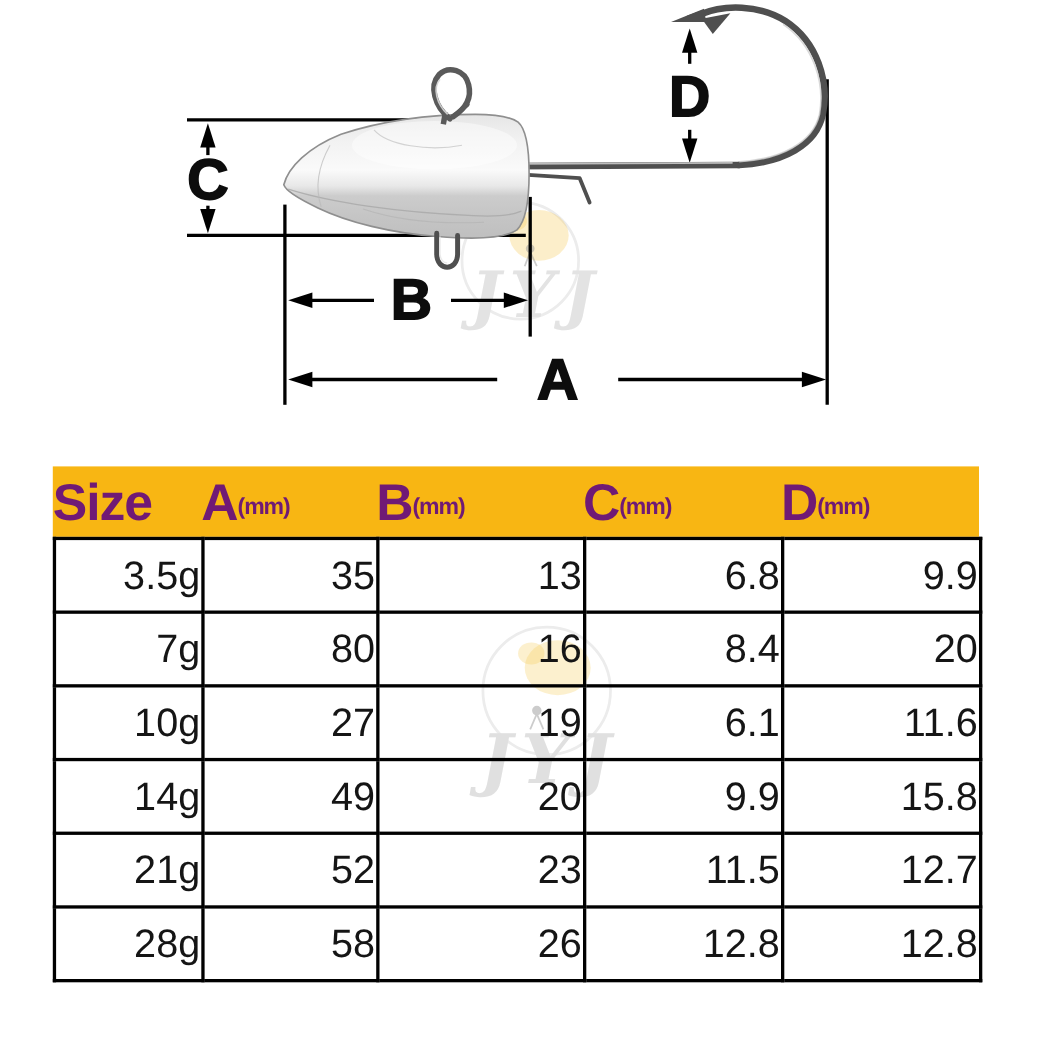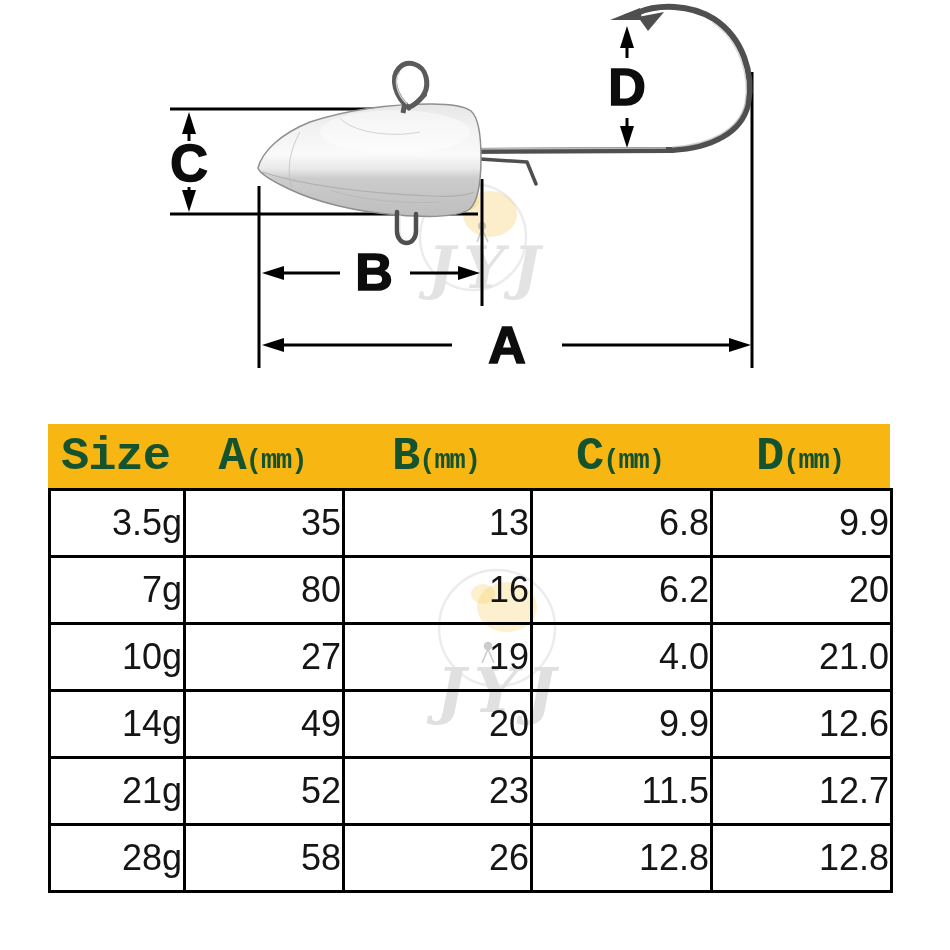--- a/index.html
+++ b/index.html
@@ -15,25 +15,25 @@
   .spec-table-wrap{
     position:absolute;left:48px;top:424px;width:842px;z-index:3;
   }
   .table-header{
     display:grid;
     grid-template-columns:135px 159px 188px 180px 180px;
     height:64px;
     background:#F8B613;
   }
   .hcell{
-    display:flex;align-items:center;justify-content:center;
-    color:#14532d;font-weight:700;font-family:Liberation Mono, monospace;
+    display:flex;align-items:center;justify-content:flex-start;
+    color:#701a75;font-weight:700;
   }
   .hletter{font-size:47px;letter-spacing:-1px;}
-  .hunit{font-size:27px;position:relative;top:5px;letter-spacing:-1px;}
+  .hunit{font-size:21px;position:relative;top:5px;letter-spacing:-1px;}
   table.spec{
     border-collapse:collapse;table-layout:fixed;
     width:842px;
     background:transparent;
   }
   table.spec col.c1{width:135px}
   table.spec col.c2{width:159px}
   table.spec col.c3{width:188px}
   table.spec col.c4{width:180px}
   table.spec col.c5{width:180px}
@@ -214,36 +214,36 @@
             <td>3.5g</td>
             <td>35</td>
             <td>13</td>
             <td>6.8</td>
             <td>9.9</td>
           </tr>
           <tr>
             <td>7g</td>
             <td>80</td>
             <td>16</td>
-            <td>6.2</td>
+            <td>8.4</td>
             <td>20</td>
           </tr>
           <tr>
             <td>10g</td>
             <td>27</td>
             <td>19</td>
-            <td>4.0</td>
-            <td>21.0</td>
+            <td>6.1</td>
+            <td>11.6</td>
           </tr>
           <tr>
             <td>14g</td>
             <td>49</td>
             <td>20</td>
             <td>9.9</td>
-            <td>12.6</td>
+            <td>15.8</td>
           </tr>
           <tr>
             <td>21g</td>
             <td>52</td>
             <td>23</td>
             <td>11.5</td>
             <td>12.7</td>
           </tr>
           <tr>
             <td>28g</td>

